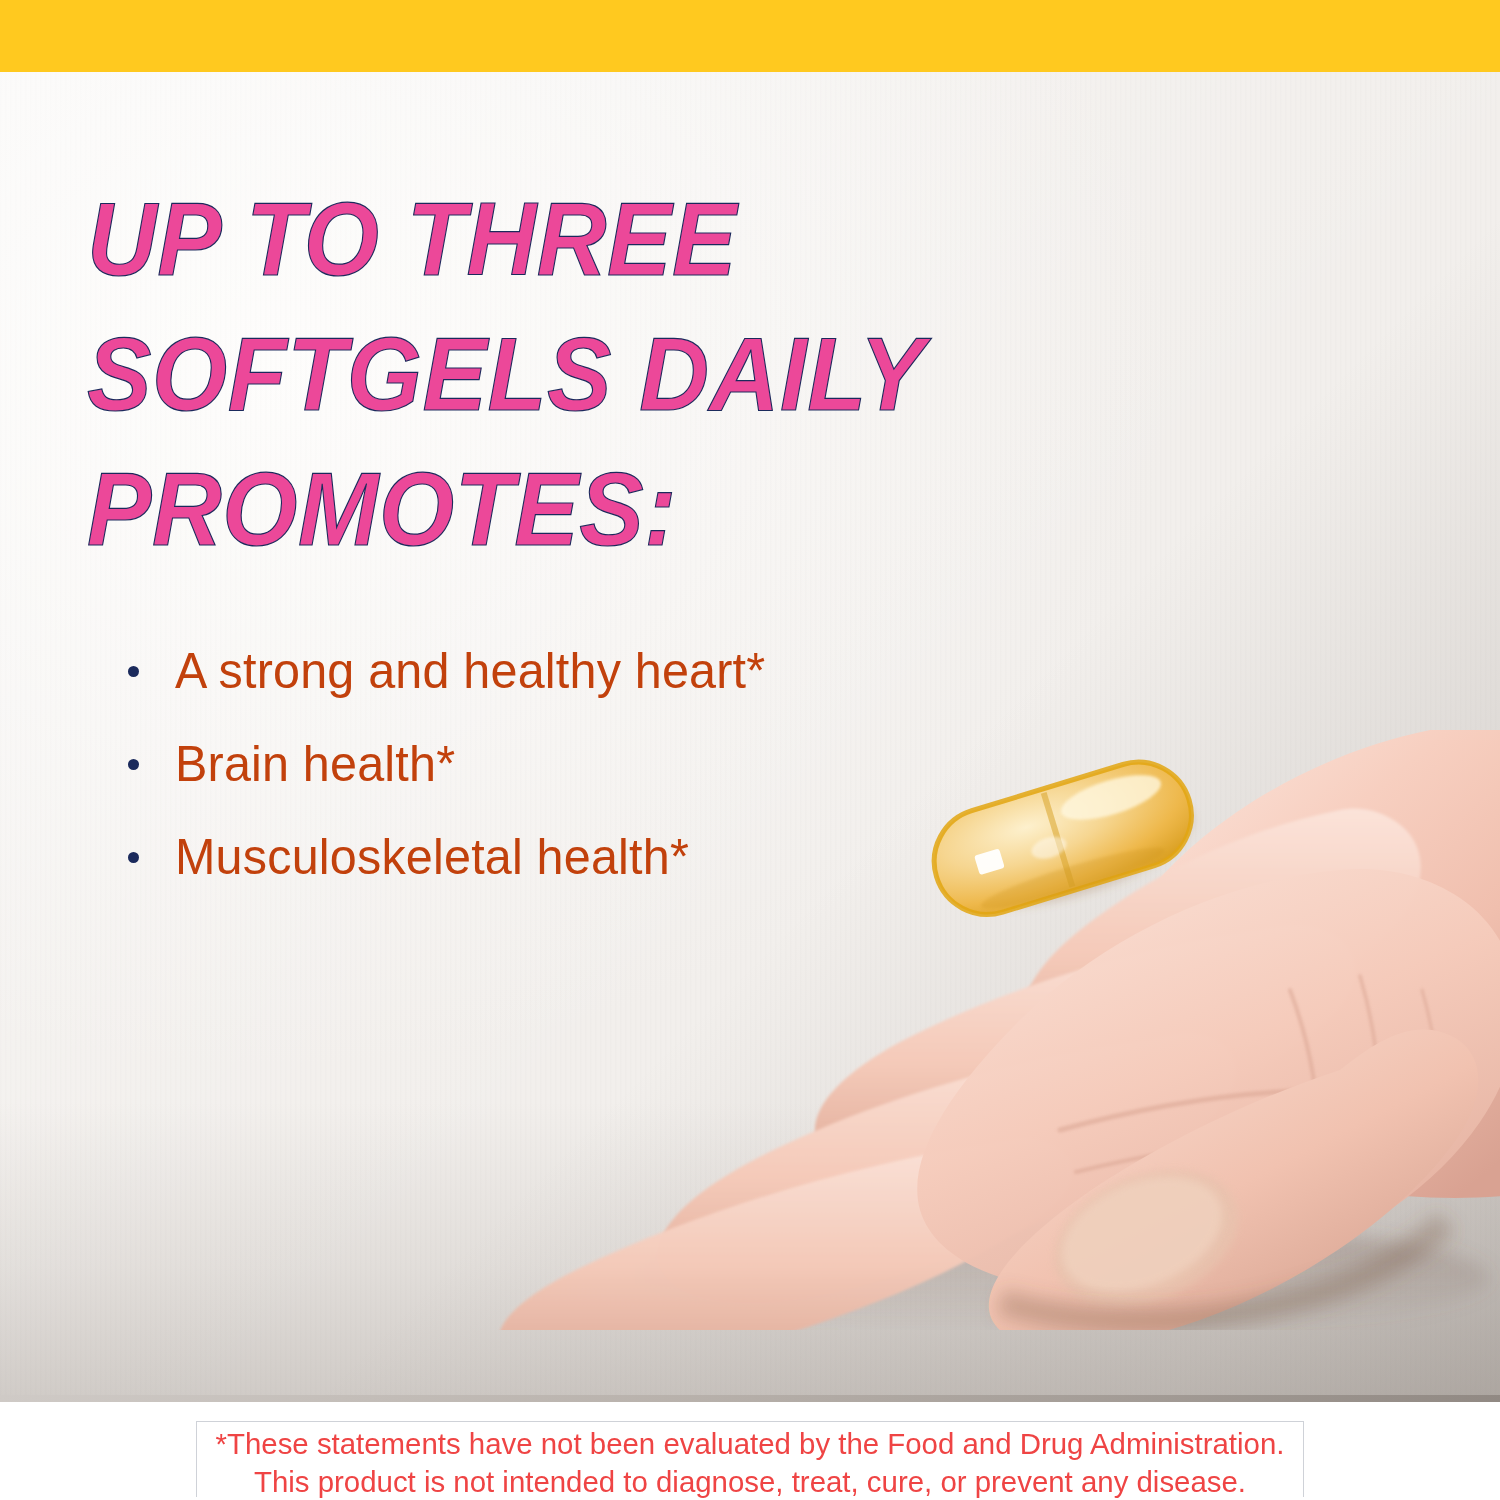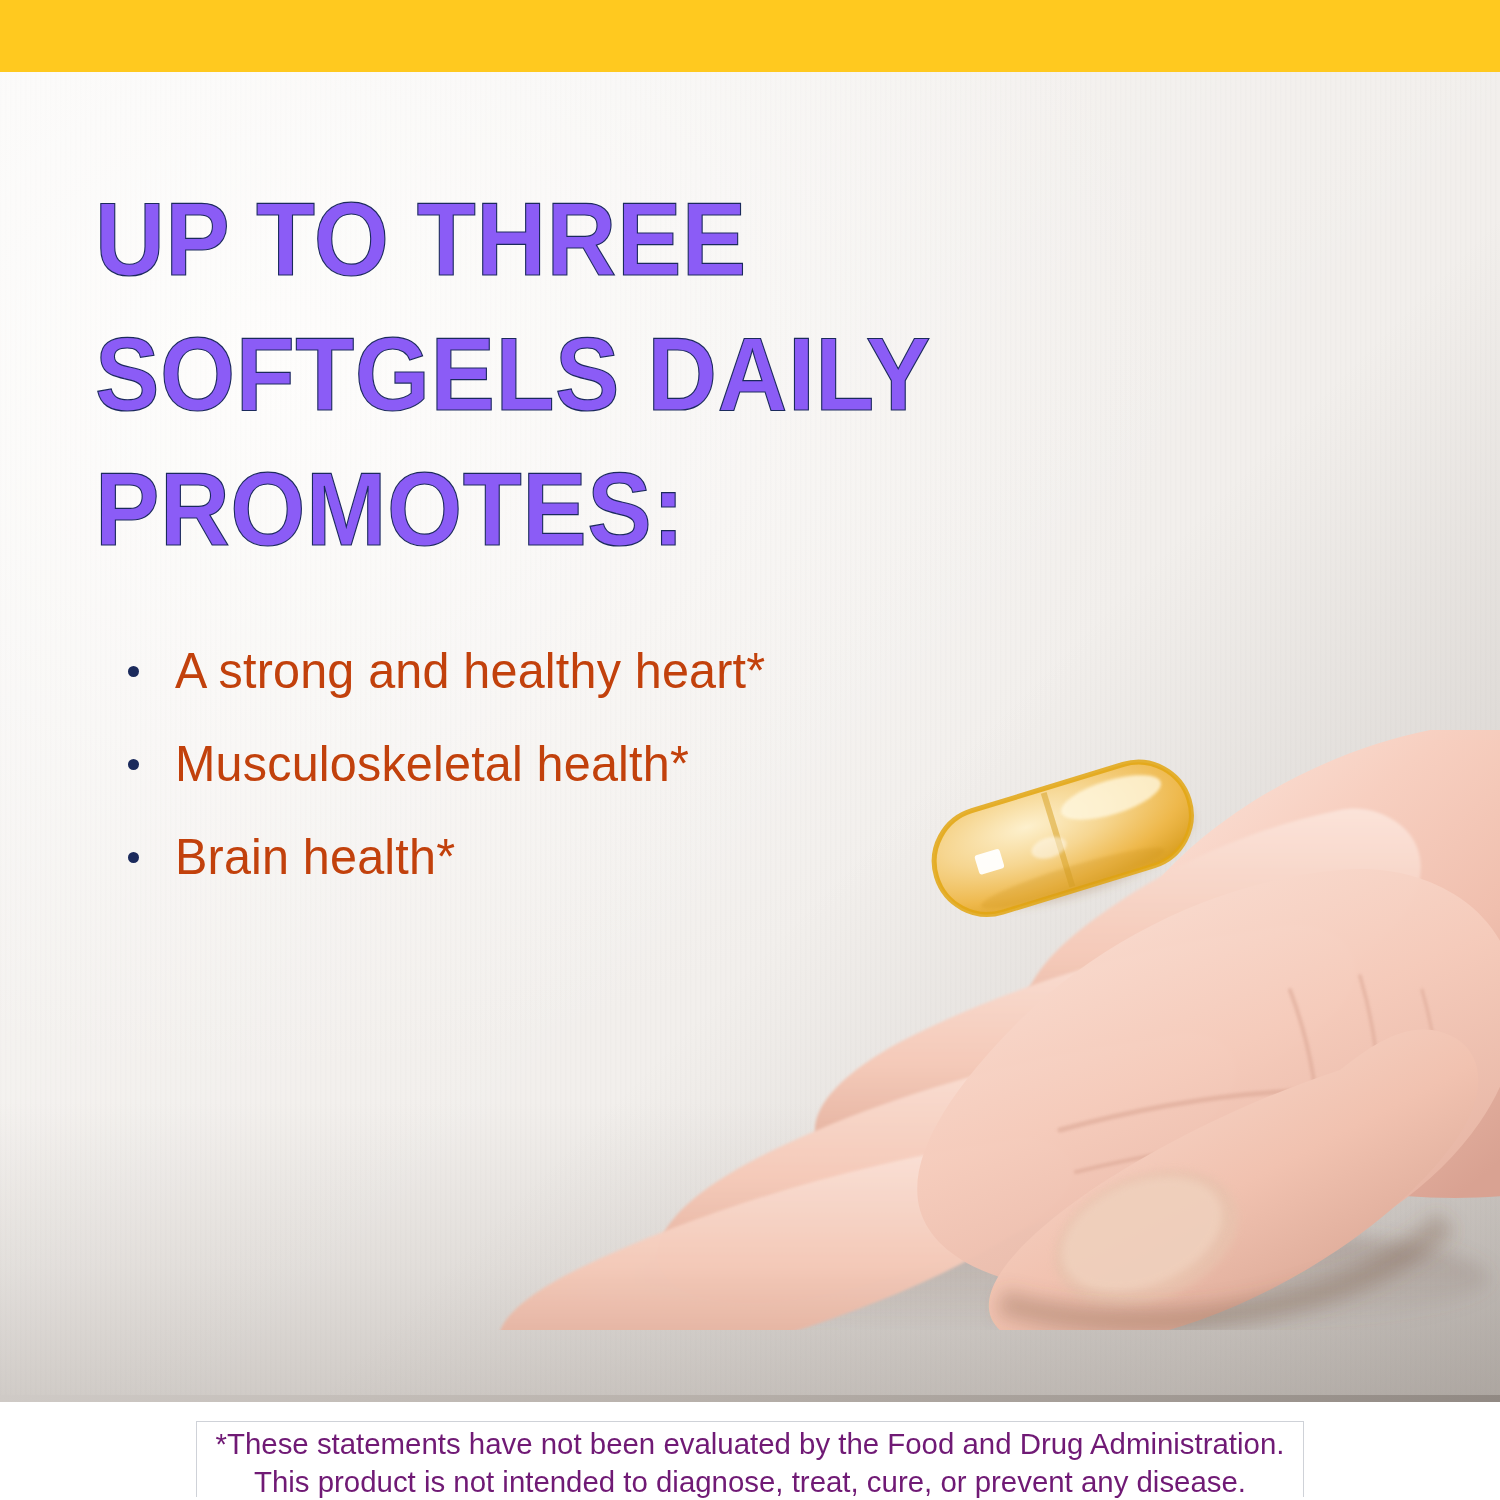--- a/index.html
+++ b/index.html
@@ -70,30 +70,31 @@
     position:absolute;
     left:360px; top:690px;
     width:1190px; height:640px;
     z-index:8;
   }
   .hand-wrap svg { display:block; width:100%; height:100%; }
 
   
   .headline {
     position:absolute;
-    left:95px; top:172px;
+    left:87px; top:172px;
     width:1120px;
     z-index:20;
-    color:#8b5cf6;
+    color:#ec4899;
     font-family:"Liberation Sans Narrow","Liberation Sans", sans-serif;
     font-weight:700;
     font-size:104px;
     line-height:135px;
     letter-spacing:0.5px;
     text-transform:uppercase;
+    font-style:italic;
     -webkit-text-stroke:1.2px #1b2a5c;
   }
   .headline .hl-line { display:block; white-space:nowrap; transform:scaleX(0.93); transform-origin:left center; }
 
   
   .bullets {
     position:absolute;
     left:118px; top:640px;
     z-index:20;
     color:#c2410c;
@@ -127,21 +128,21 @@
     background:#ffffff;
     z-index:30;
   }
   .disclaimer-box {
     position:absolute;
     left:196px; top:1421px;
     width:1108px; height:76px;
     border:1px solid #cfd2d8;
     border-bottom:none;
     background:#ffffff;
-    color:#701a75;
+    color:#ef4444;
     text-align:center;
     font-family:"Liberation Sans Narrow","Liberation Sans", sans-serif;
     font-size:30px;
     line-height:38px;
     padding-top:3px;
     z-index:31;
   }
   .disclaimer-box .dl { display:block; transform:scaleX(0.98); }
 </style>
 </head>
@@ -267,25 +268,25 @@
     <span class="hl-line">PROMOTES:</span>
   </h1>
 
   <ul class="bullets">
     <li>
       <span class="dot"></span>
       <span class="txt">A strong and healthy heart*</span>
     </li>
     <li>
       <span class="dot"></span>
-      <span class="txt">Musculoskeletal health*</span>
+      <span class="txt">Brain health*</span>
     </li>
     <li>
       <span class="dot"></span>
-      <span class="txt">Brain health*</span>
+      <span class="txt">Musculoskeletal health*</span>
     </li>
   </ul>
 
   <div class="disclaimer-strip"></div>
   <div class="disclaimer-box">
     <span class="dl">*These statements have not been evaluated by the Food and Drug Administration.</span>
     <span class="dl">This product is not intended to diagnose, treat, cure, or prevent any disease.</span>
   </div>
 
 </div>

